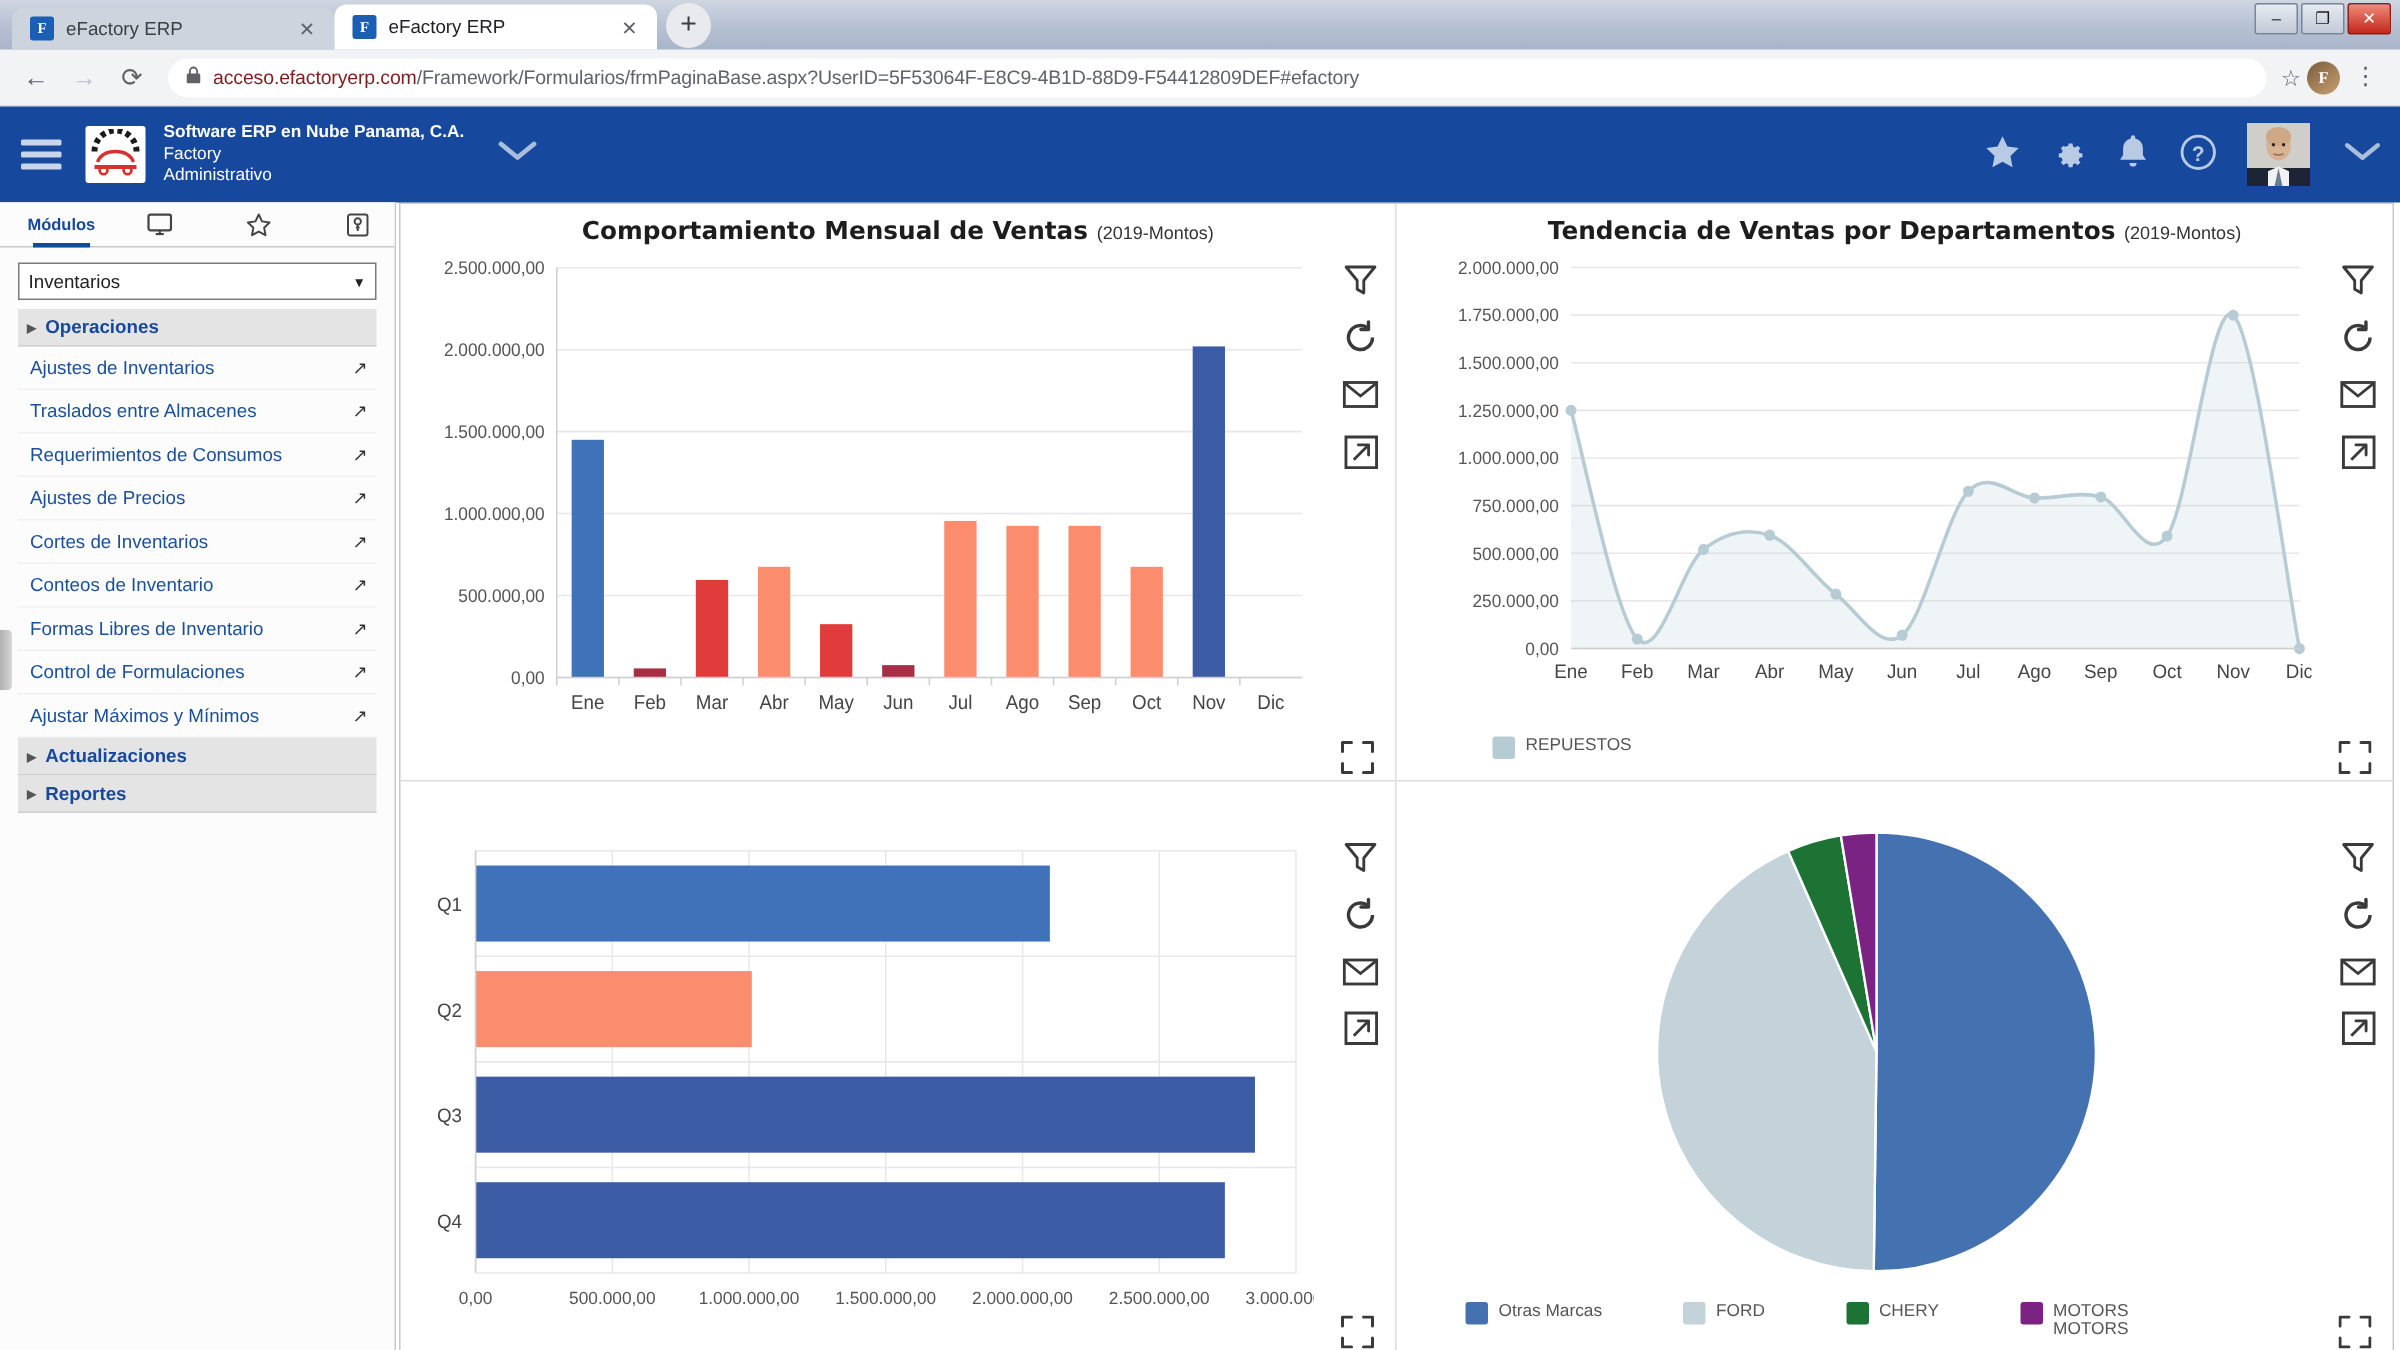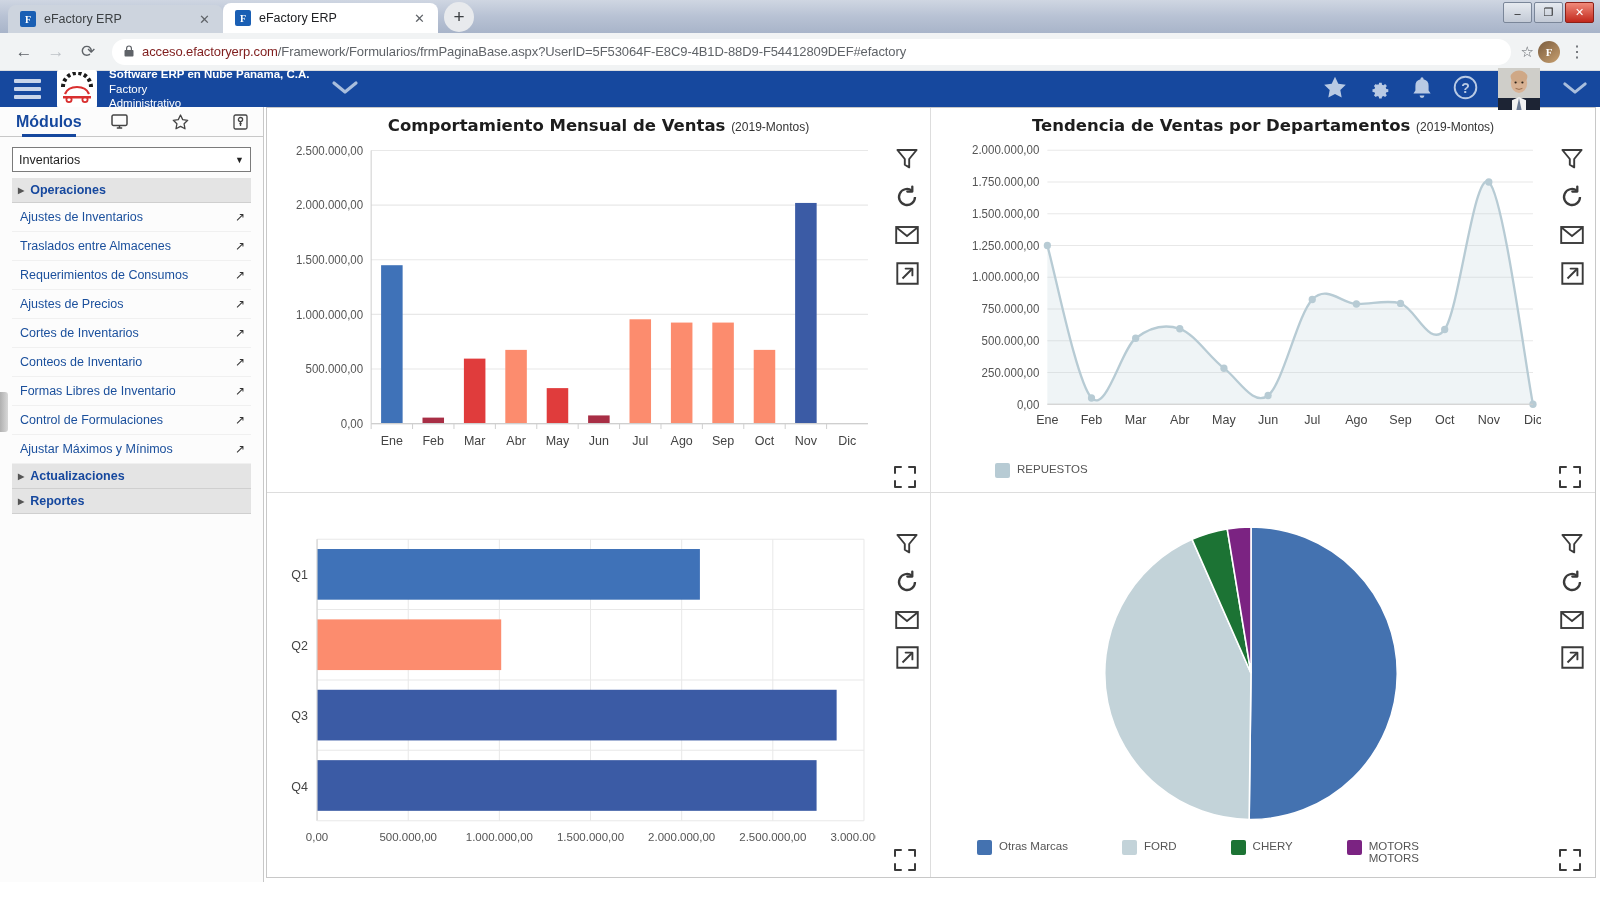--- a/index.html
+++ b/index.html
@@ -77,21 +77,21 @@
     width: 22px; height: 22px; border-radius: 50%;
     background: linear-gradient(140deg,#7a5c3e,#c8a070);
     display: flex; align-items: center; justify-content: center;
     color: #fff; font-size: 11px; font-weight: bold;
     font-family: "Liberation Serif", serif; cursor: pointer;
   }
   .kebab { font-size: 16px; color: #5f6368; padding: 0 5px; cursor: pointer; letter-spacing: 0; line-height: 1; }
 
   
   .app-header {
-    height: 36px; background: #16489e; display: flex; align-items: center;
+    height: 64px; background: #16489e; display: flex; align-items: center;
     padding: 0 10px 0 14px; color: #fff; position: relative;
   }
   .hamburger { display: flex; flex-direction: column; gap: 4px; cursor: pointer; margin-right: 16px; }
   .hamburger span { display: block; width: 27px; height: 4px; background: #c9d5ea; border-radius: 1px; }
   .applogo {
     width: 40px; height: 38px; background: #fff; border-radius: 2px;
     display: flex; align-items: center; justify-content: center; margin-right: 12px;
     overflow: hidden;
   }
   .company { line-height: 1.25; font-size: 11.5px; }
@@ -110,21 +110,21 @@
   .app-body { display: flex; height: 775px; background: #ffffff; }
 
   
   .sidebar {
     width: 264px; background: #fcfcfc; border-right: 1px solid #c8c8c8;
     display: flex; flex-direction: column; position: relative;
   }
   .side-tabs { display: flex; height: 30px; border-bottom: 1px solid #c8c8c8; background: #fcfcfc; }
   .side-tab {
     flex: 1; display: flex; align-items: center; justify-content: center;
-    font-size: 16px; cursor: pointer; color: #444; position: relative; margin-left: 16px;
+    font-size: 11px; cursor: pointer; color: #444; position: relative; margin-left: 16px;
   }
   .side-tab.active { color: #16489e; font-weight: bold; }
   .side-tab.active::after {
     content: ""; position: absolute; left: 6px; right: 6px; bottom: -1px; height: 3px; background: #16489e;
   }
   .side-inner { padding: 10px 12px 0 12px; flex: 1; overflow: hidden; }
   .side-select {
     width: 100%; height: 25px; border: 1px solid #7b7b7b; background: #fff;
     display: flex; align-items: center; padding: 0 6px; font-size: 12.5px; color: #222;
     cursor: pointer; justify-content: space-between;

